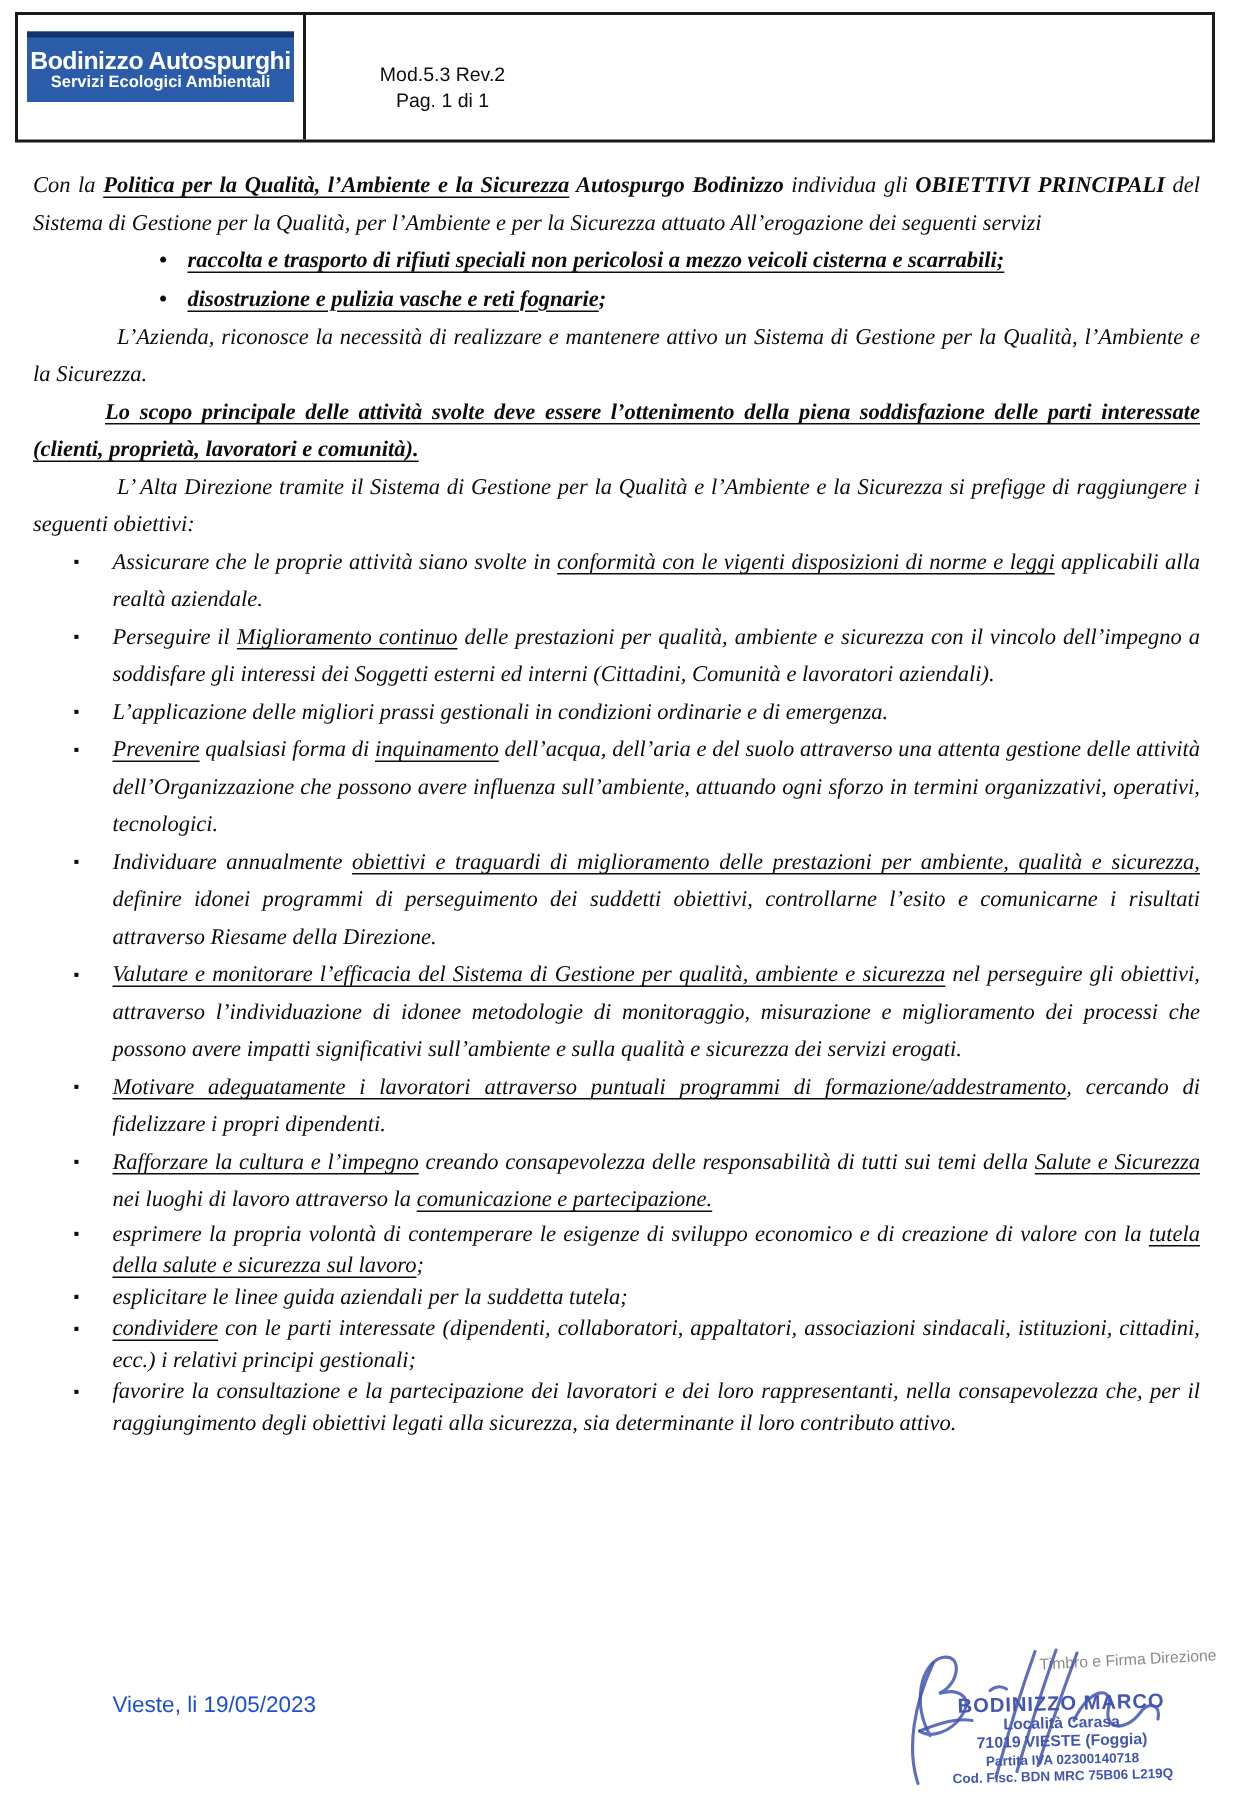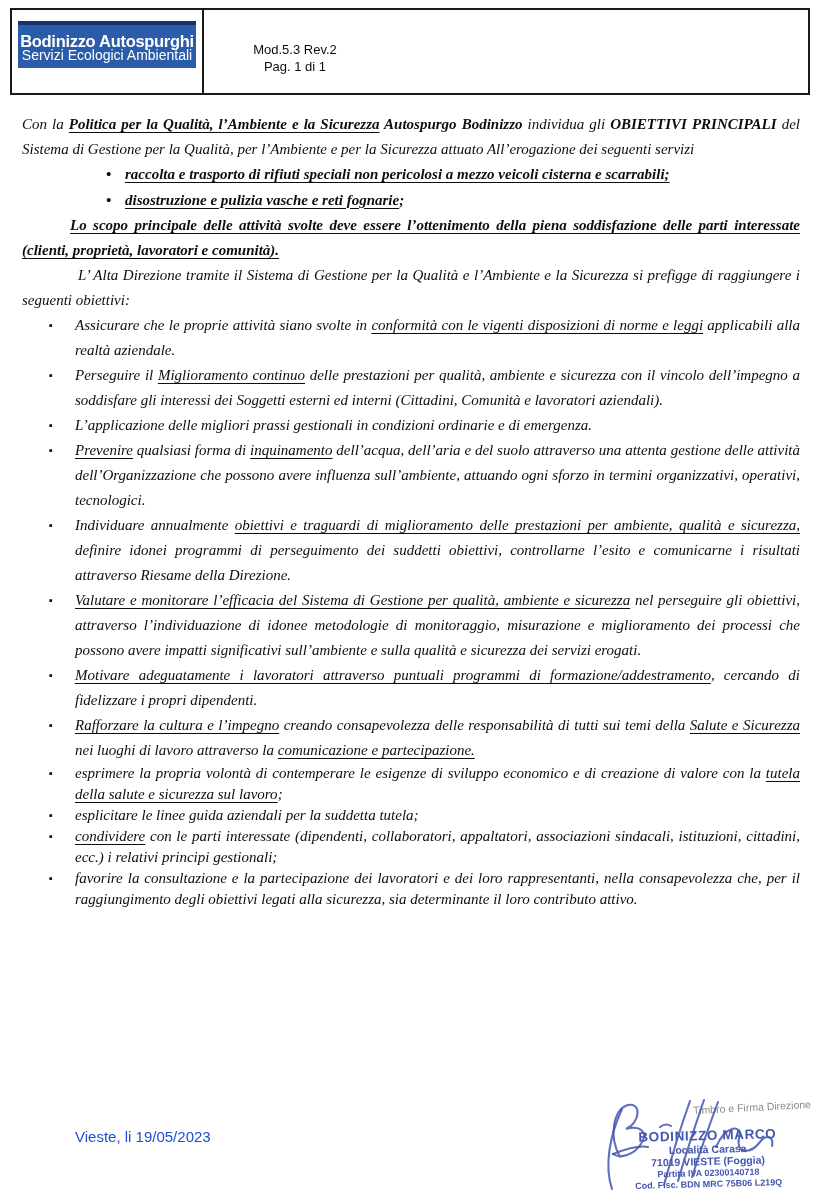--- a/index.html
+++ b/index.html
@@ -26,21 +26,21 @@
   .hlogo{width:192px;border-right:2px solid #1a1a1a;display:flex;align-items:flex-start;justify-content:center;}
   .logo{
     margin-top:11px;width:178px;height:47px;
     background:var(--logo-blue);
     border-top:4px solid #14336e;
     box-sizing:border-box;
     display:flex;flex-direction:column;align-items:center;justify-content:center;
     color:#fff;text-align:center;
   }
   .logo-title{font-size:16.5px;font-weight:bold;letter-spacing:-0.3px;line-height:18px;}
-  .logo-sub{font-size:14px;font-weight:normal;line-height:11px;}
+  .logo-sub{font-size:11px;font-weight:bold;line-height:11px;}
   .htitle{flex:1;border-right:2px solid #1a1a1a;display:flex;align-items:flex-start;justify-content:center;}
   .doc-title{
     margin-top:19px;padding:0 28px;
     font-size:15.5px;font-weight:bold;text-align:center;line-height:20px;
     letter-spacing:0.1px;
   }
   .hmod{width:182px;text-align:center;font-size:13px;line-height:17px;padding-top:31px;}
   
   .body{
     position:absolute;left:22px;top:112px;width:778px;
@@ -114,20 +114,21 @@
       <div>Pag. 1 di 1</div>
     </div>
   </div>
 
   <div class="body">
     <p class="para"><span>Con la </span><span class="b u">Politica per la Qualità, l’Ambiente e la Sicurezza</span><span class="b"> </span><span class="b">Autospurgo Bodinizzo</span><span> individua gli </span><span class="b">OBIETTIVI PRINCIPALI</span><span> del Sistema di Gestione per la Qualità, per l’Ambiente e per la Sicurezza attuato All’erogazione dei seguenti servizi</span></p>
     <ul class="services">
         <li><span class="b u">raccolta e trasporto di rifiuti speciali non pericolosi a mezzo veicoli cisterna e scarrabili;</span></li>
         <li><span class="b u">disostruzione e pulizia vasche e reti fognarie</span><span class="b">;</span></li>
       </ul>
+    <p class="para indent"><span>L’Azienda, riconosce la necessità di realizzare e mantenere attivo un Sistema di Gestione per la Qualità, l’Ambiente e la Sicurezza.</span></p>
     <p class="para indent-sm"><span class="b u">Lo scopo principale delle attività svolte deve essere l’ottenimento della piena soddisfazione delle parti interessate (clienti, proprietà, lavoratori e comunità).</span></p>
     <p class="para indent"><span>L’ Alta Direzione tramite il Sistema di Gestione per la Qualità e l’Ambiente e la Sicurezza si prefigge di raggiungere i seguenti obiettivi:</span></p>
     <ul class="objectives">
         <li><span>Assicurare che le proprie attività siano svolte in </span><span class="u">conformità con le vigenti disposizioni di norme e leggi</span><span> applicabili alla realtà aziendale.</span></li>
         <li><span>Perseguire il </span><span class="u">Miglioramento continuo</span><span> delle prestazioni per qualità, ambiente e sicurezza con il vincolo dell’impegno a soddisfare gli interessi dei Soggetti esterni ed interni (Cittadini, Comunità e lavoratori aziendali).</span></li>
         <li><span>L’applicazione delle migliori prassi gestionali in condizioni ordinarie e di emergenza.</span></li>
         <li><span class="u">Prevenire</span><span> qualsiasi forma di </span><span class="u">inquinamento</span><span> dell’acqua, dell’aria e del suolo attraverso una attenta gestione delle attività dell’Organizzazione che possono avere influenza sull’ambiente, attuando ogni sforzo in termini organizzativi, operativi, tecnologici.</span></li>
         <li><span>Individuare annualmente </span><span class="u">obiettivi e traguardi di miglioramento delle prestazioni per ambiente, qualità e sicurezza,</span><span> definire idonei programmi di perseguimento dei suddetti obiettivi, controllarne l’esito e comunicarne i risultati attraverso Riesame della Direzione.</span></li>
         <li><span class="u">Valutare e monitorare l’efficacia del Sistema di Gestione per qualità, ambiente e sicurezza</span><span> nel perseguire gli obiettivi, attraverso l’individuazione di idonee metodologie di monitoraggio, misurazione e miglioramento dei processi che possono avere impatti significativi sull’ambiente e sulla qualità e sicurezza dei servizi erogati.</span></li>
         <li><span class="u">Motivare adeguatamente i lavoratori attraverso puntuali programmi di formazione/addestramento</span><span>, cercando di fidelizzare i propri dipendenti.</span></li>

